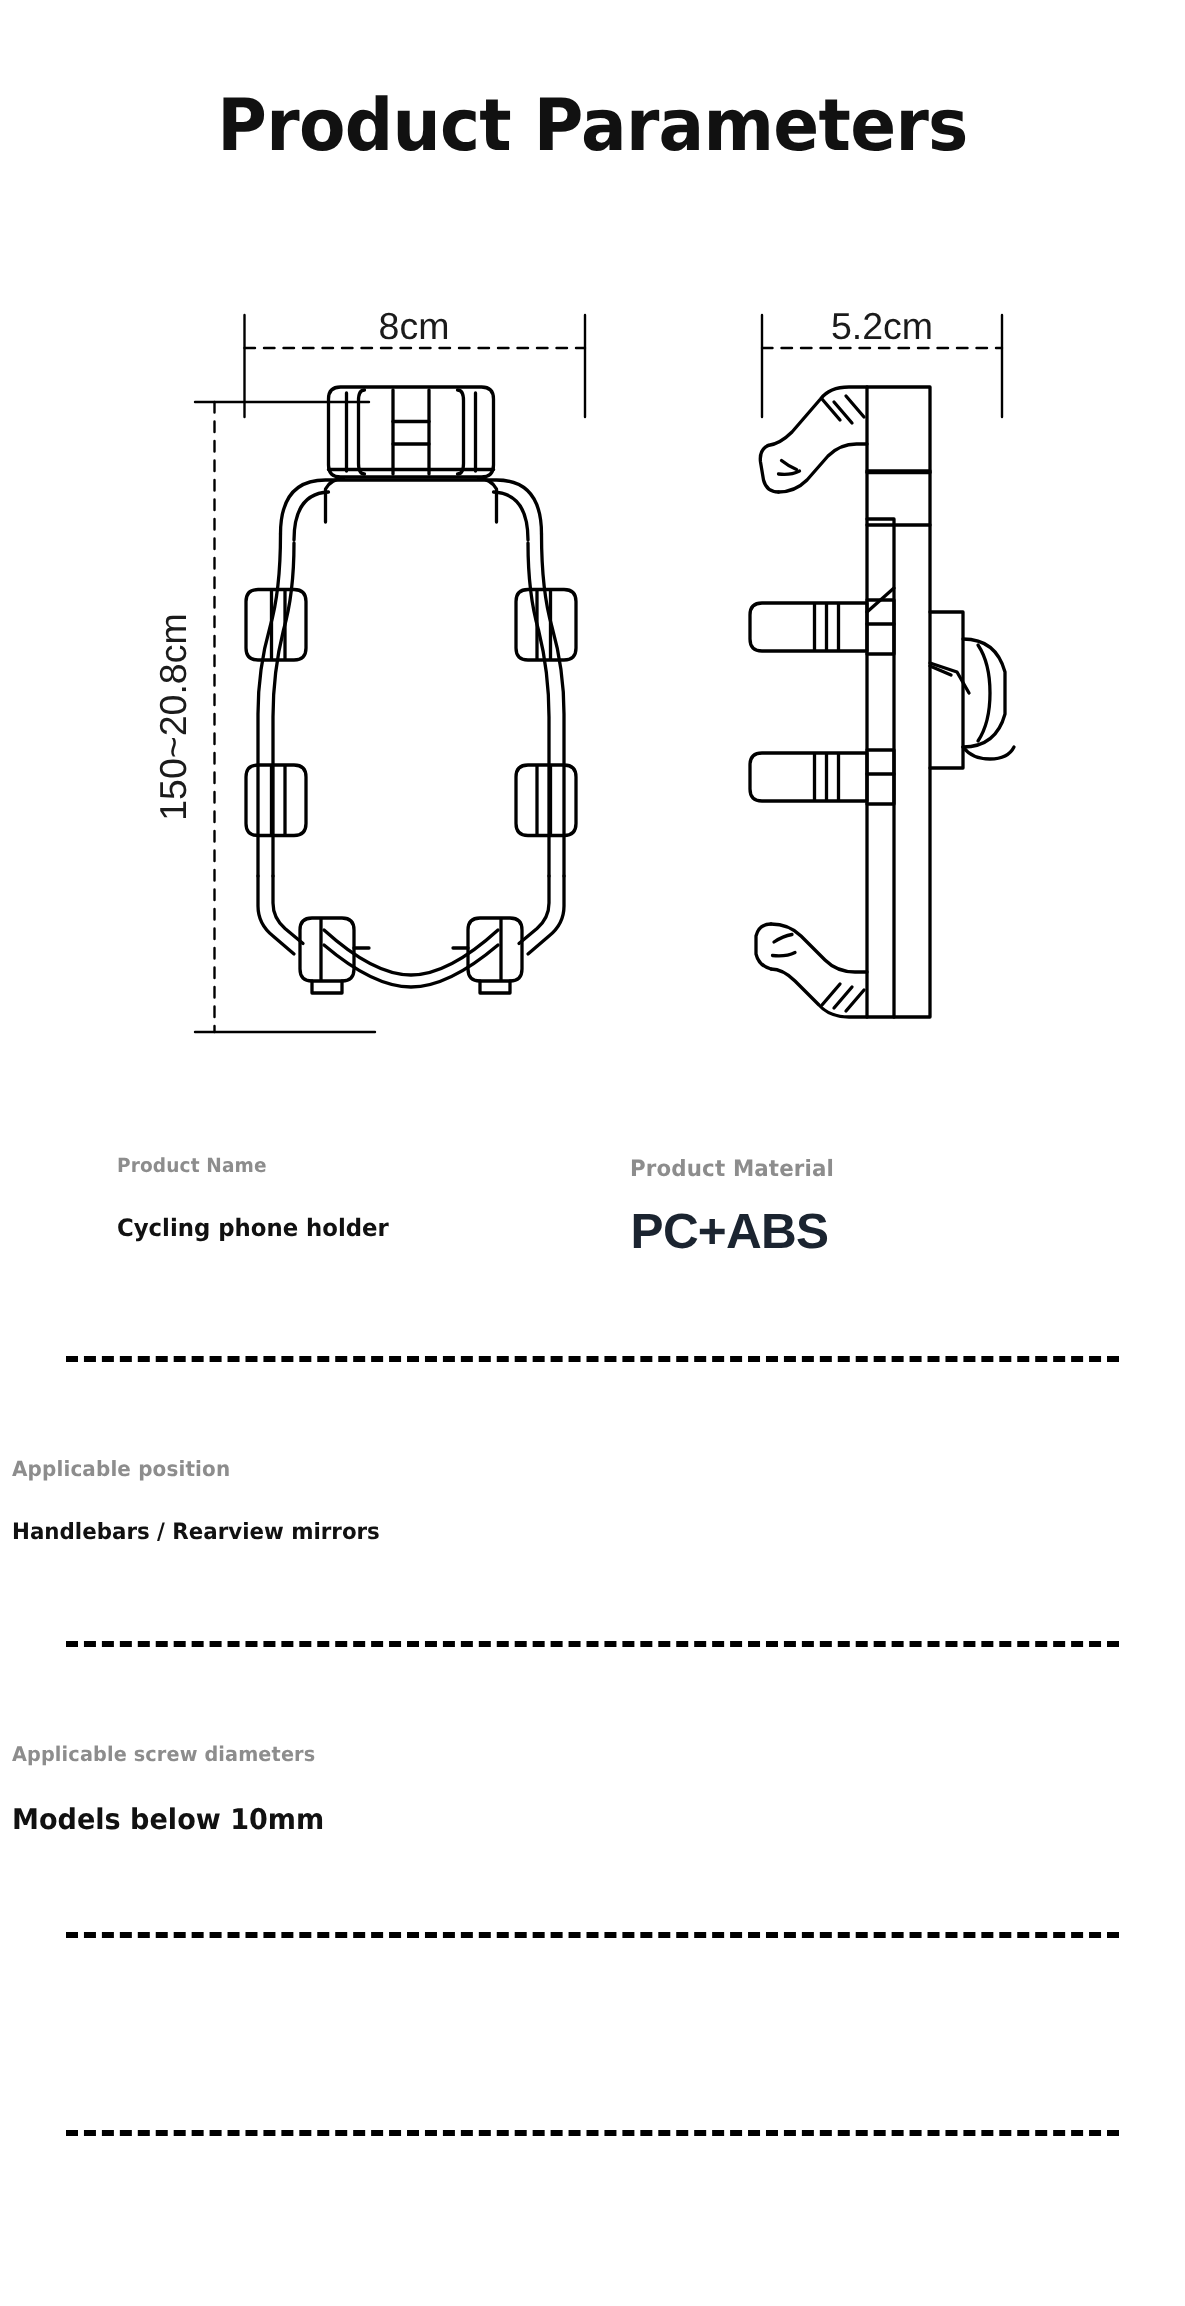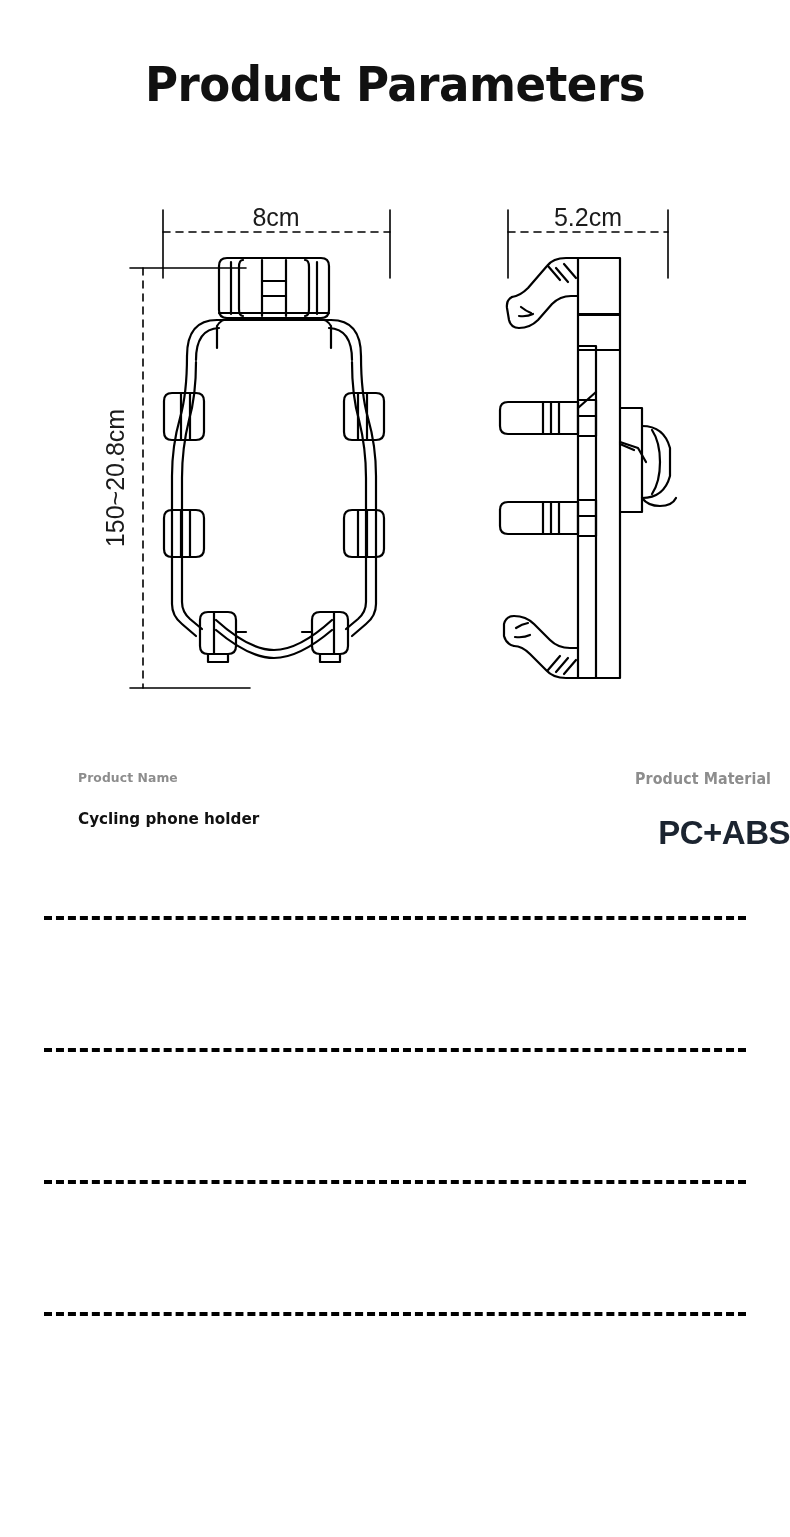--- a/index.html
+++ b/index.html
@@ -68,21 +68,21 @@
   .spec-cols {
     display: flex;
     width: 790px;
     gap: 12px;
   }
 
   .spec-cell {
     padding-left: 78px;
   }
   .spec-cell.col-left  { width: 406px; padding-left: 78px; }
-  .spec-cell.col-right { width: 384px; padding-left: 8px; text-align: right; }
+  .spec-cell.col-right { width: 384px; padding-left: 8px; }
 
   .spec-label {
     color: #8d8d8d;
     font-family: "DejaVu Sans", sans-serif;
     font-weight: bold;
     font-size: 14px;
     letter-spacing: 0.1px;
     transform: scaleX(0.95);
     transform-origin: left center;
     white-space: nowrap;
@@ -101,21 +101,21 @@
 
   
   .r0 .col-left  .spec-label { font-size: 13px; }
   .r0 .col-left  .spec-value { font-size: 16px; }
   .r0 .col-right .spec-label { font-size: 15px; }
   .r0 .col-right .spec-value {
     font-family: "Liberation Sans", sans-serif;
     font-size: 33px;
     color: #1b2430;
     transform: scaleX(1);
-    margin-top: 26px;
+    margin-top: 14px;
     letter-spacing: -0.5px;
   }
 
   .r1 .col-left  .spec-label { font-size: 15px; }
   .r1 .col-left  .spec-value { font-size: 19px; }
   .r1 .col-right .spec-label { font-size: 14px; }
   .r1 .col-right .spec-value { font-size: 15px; }
 
   .r2 .col-left  .spec-label { font-size: 12.5px; }
   .r2 .col-left  .spec-value { font-size: 16px; }
@@ -305,28 +305,36 @@
         <div class="spec-value">PC+ABS</div>
       </div>
     </div>
   </div>
   <div class="row-gap"></div>
   <div class="divider"></div>
   <div class="row-gap"></div>
 
   <div class="spec-row r1">
     <div class="spec-cols">
+      <div class="spec-cell col-right">
+        <div class="spec-label">Applicable position</div>
+        <div class="spec-value">Handlebars / Rearview mirrors</div>
+      </div>
     </div>
   </div>
   <div class="row-gap"></div>
   <div class="divider"></div>
   <div class="row-gap"></div>
 
   <div class="spec-row r2">
     <div class="spec-cols">
+      <div class="spec-cell col-right">
+        <div class="spec-label">Applicable screw diameters</div>
+        <div class="spec-value">Models below 10mm</div>
+      </div>
     </div>
   </div>
   <div class="row-gap"></div>
   <div class="divider"></div>
   <div class="row-gap"></div>
 
   <div class="row-gap"></div>
   <div class="divider"></div>
 
 </div>

